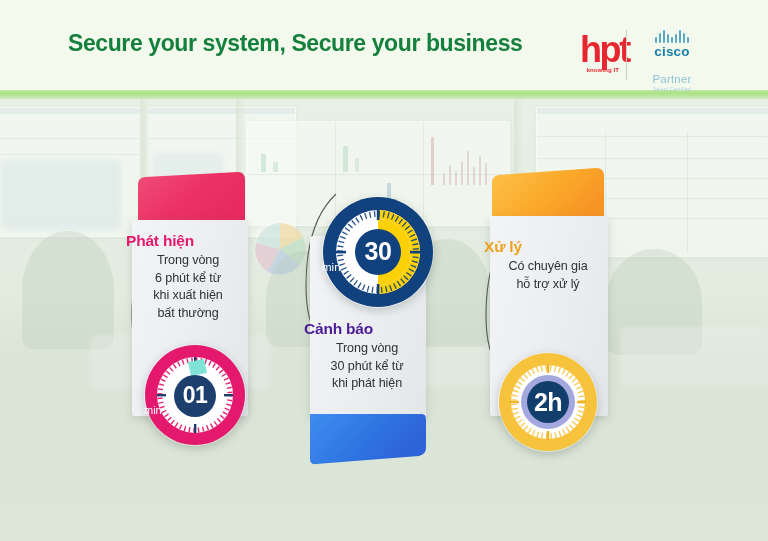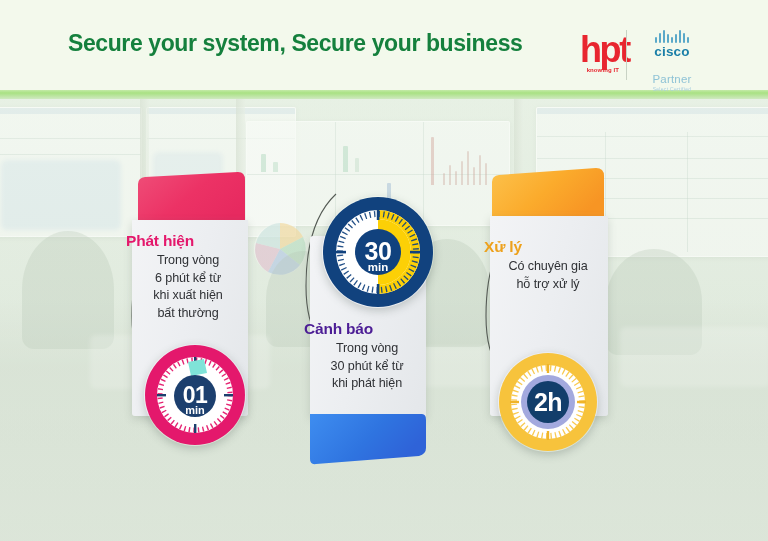--- a/index.html
+++ b/index.html
@@ -228,23 +228,23 @@
     position: absolute;
     left: 0; width: 100%;
     text-align: center;
     color: #ffffff;
     font-weight: 800;
     line-height: 1;
   }
   .timer-sub {
     position: absolute;
     left: 0; width: 100%;
-    text-align: center;
+    text-align: left;
     color: #ffffff;
-    font-weight: 700;
+    font-weight: 400;
     line-height: 1;
   }
 </style>
 </head>
 <body>
 
 <div id="stage">
 
   <div id="header">
     <div id="page-title">Secure your system, Secure your business</div>

